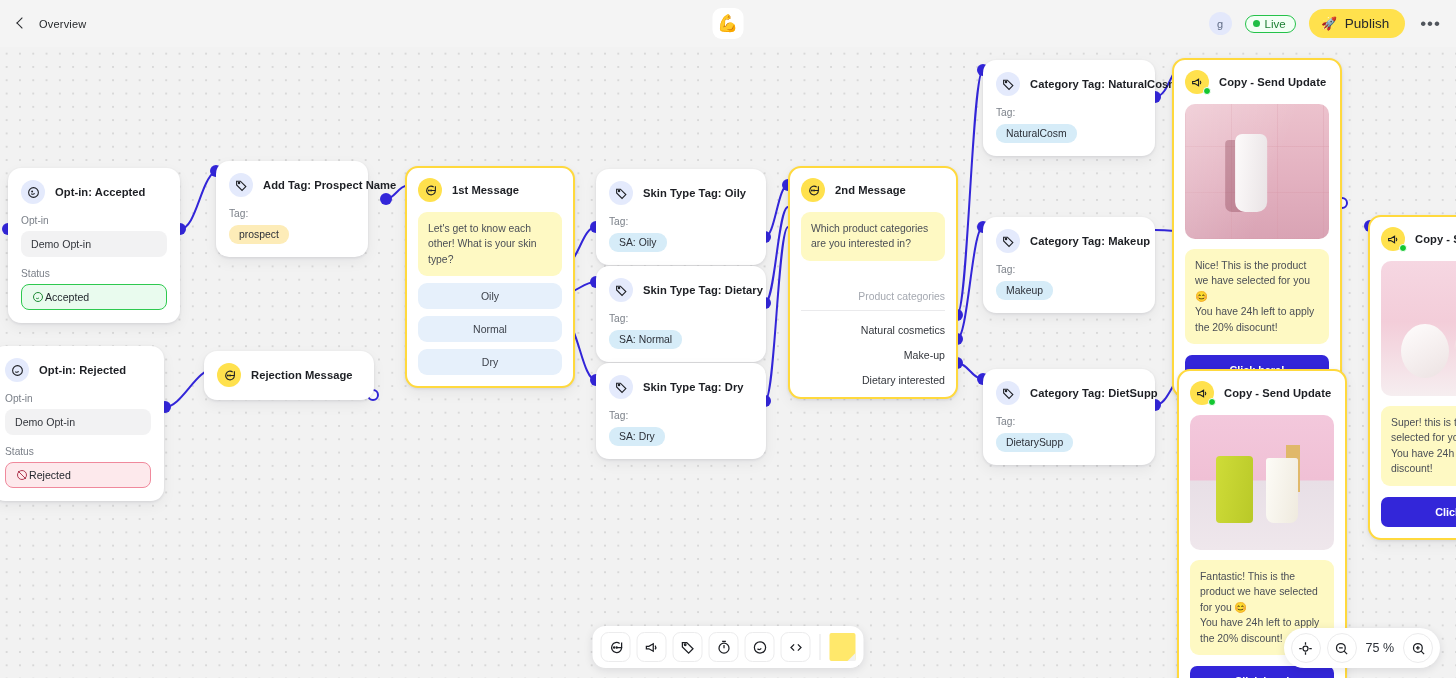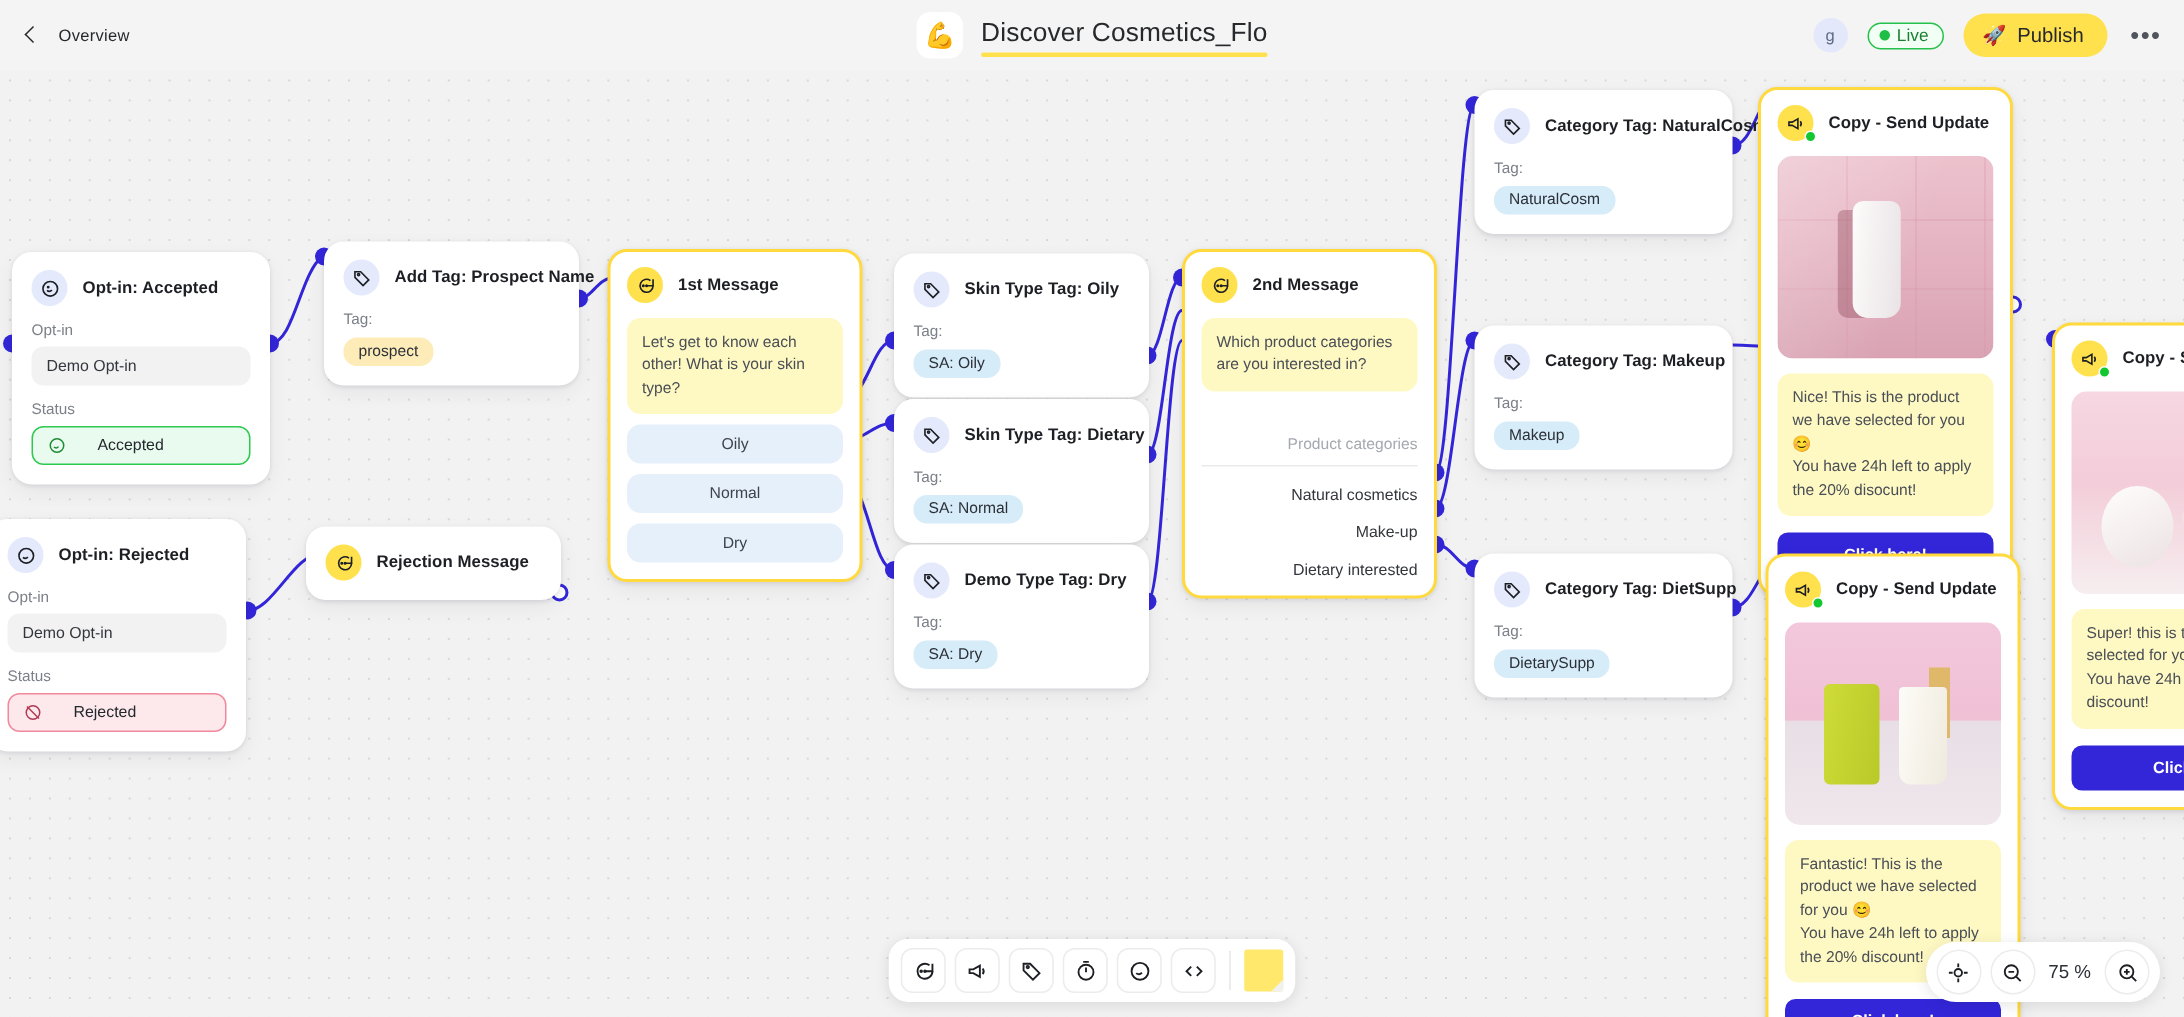--- a/index.html
+++ b/index.html
@@ -105,21 +105,21 @@
     font-size: 11.2px; font-weight: bold; color: #1d1f24; letter-spacing: .05px;
     white-space: nowrap;
   }
   .field-label { font-size: 10.2px; color: #7b8089; margin-top: 11px; }
   .field-box {
     margin-top: 5px; background: #f2f2f3; border-radius: 8px;
     padding: 7px 10px; font-size: 10.6px; color: #33363c;
   }
   .status-box {
     margin-top: 5px; border-radius: 8px; padding: 6px 10px;
-    font-size: 10.6px; display: flex; align-items: center; gap: 21px;
+    font-size: 10.6px; display: flex; align-items: center; gap: 1px;
   }
   .status-accepted { background: #e9fbee; border: 1px solid #2ec94f; color: #23282e; }
   .status-rejected { background: #fde9ec; border: 1px solid #f0899c; color: #23282e; }
 
   .tag-chip {
     display: inline-block; margin-top: 6px; border-radius: 9px;
     padding: 4px 10px; font-size: 10.4px; color: #2c3038;
   }
   .chip-yellow { background: #fdecb8; }
   .chip-blue { background: #d6ecf8; }
@@ -231,24 +231,20 @@
 <div id="app">
 
   <div class="header">
     <div class="back-btn">
       <span class="chev"></span>
       <span class="back-label">Overview</span>
     </div>
 
     <div class="title-wrap">
       <div class="title-badge">💪</div>
-      <div class="title-text-box">
-        <div class="title-text">Discover Cosmetics_Flo</div>
-        <div class="title-underline"></div>
-      </div>
     </div>
 
     <div class="header-right">
       <div class="avatar">g</div>
       <div class="live-pill">
         <span class="live-dot"></span>
         <span class="live-label">Live</span>
       </div>
       <div class="publish-btn">
         <span style="font-size:13px">🚀</span>
@@ -354,21 +350,21 @@
       <div class="field-label">Status</div>
       <div class="status-box status-rejected">
         <svg width="12" height="12" viewBox="0 0 24 24" fill="none" stroke="#b03a52" stroke-width="2">
           <circle cx="12" cy="12" r="9"></circle>
             <path d="M4 4l16 16"></path>
         </svg>
         <span>Rejected</span>
       </div>
     </div>
 
-    <div class="node" style="left:216px; top:114px; width:170px;">
+    <div class="node" style="left:216px; top:114px; width:152px;">
       <div class="node-head">
         <div class="node-icon ic-blue">
           <svg width="13" height="13" viewBox="0 0 24 24" fill="none" stroke="#1d1f24" stroke-width="2">
             <path d="M3 11V4h7l10 10-7 7z"></path>
               <circle cx="7.5" cy="7.5" r="1.3"></circle>
           </svg>
         </div>
         <div class="node-title">Add Tag: Prospect Name</div>
       </div>
       <div class="field-label">Tag:</div>
@@ -436,21 +432,21 @@
     </div>
 
     <div class="node" style="left:596px; top:316px; width:170px;">
       <div class="node-head">
         <div class="node-icon ic-blue">
           <svg width="13" height="13" viewBox="0 0 24 24" fill="none" stroke="#1d1f24" stroke-width="2">
             <path d="M3 11V4h7l10 10-7 7z"></path>
               <circle cx="7.5" cy="7.5" r="1.3"></circle>
           </svg>
         </div>
-        <div class="node-title">Demo Type Tag: Dry</div>
+        <div class="node-title">Skin Type Tag: Dry</div>
       </div>
       <div class="field-label">Tag:</div>
       <div class="tag-chip chip-blue">SA: Dry</div>
     </div>
 
     <div class="node selected" style="left:788px; top:119px; width:170px;">
       <div class="node-head">
         <div class="node-icon ic-yellow">
           <svg width="13" height="13" viewBox="0 0 24 24" fill="none" stroke="#1d1f24" stroke-width="2">
             <path d="M21 12a8 8 0 1 1-3.2-6.4"></path>

